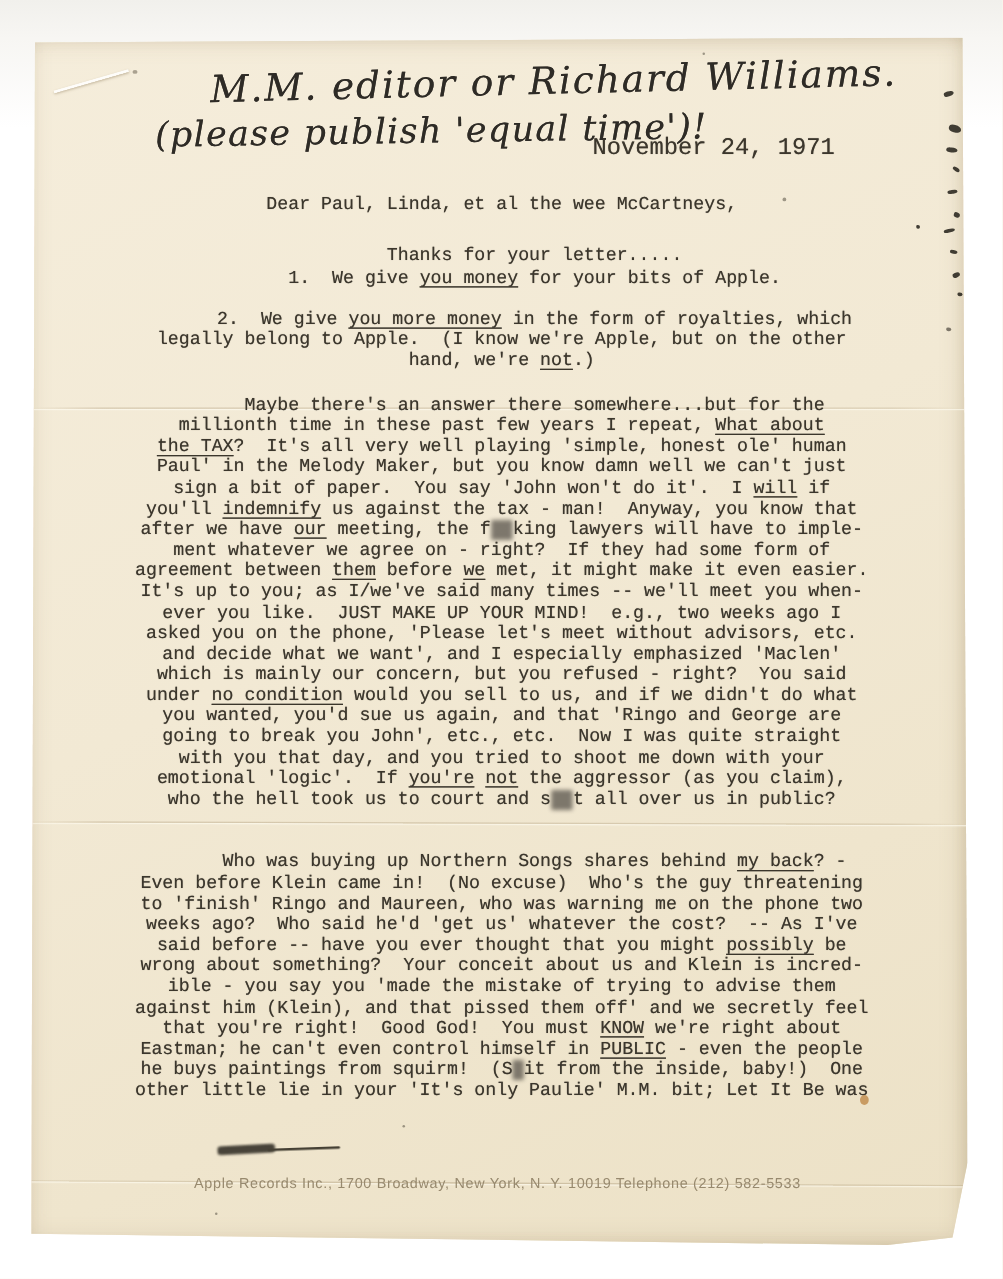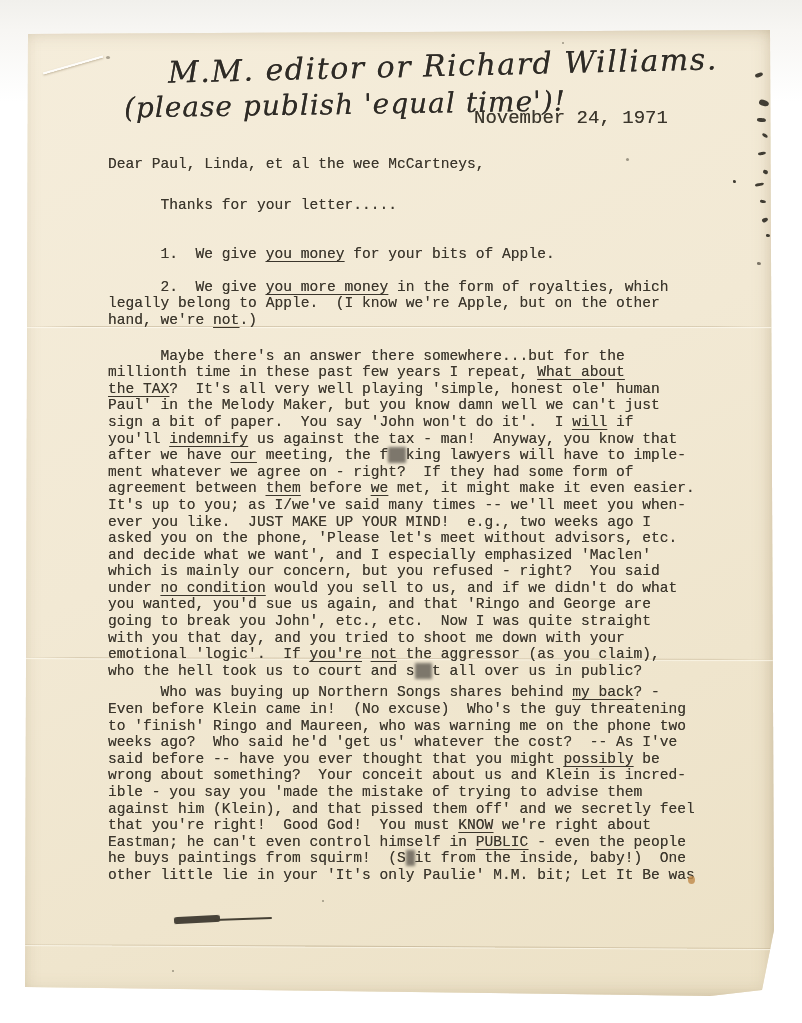--- a/index.html
+++ b/index.html
@@ -30,26 +30,26 @@
   
   .letter-body{
     position:absolute;left:86px;top:126px;
     font-family:"Liberation Mono", monospace;
     font-size:14.6px;line-height:16.6px;
     letter-spacing:0px;
     color:#3b362c;
     white-space:pre;
     text-shadow:0 0 0.6px rgba(59,54,44,0.65);
   }
-  .para{margin:0 0 17px 0;}
+  .para{margin:0 0 17px 0;text-align:center;}
   [data-name="paragraph-salutation"]{margin-bottom:24px;}
-  [data-name="paragraph-thanks"]{margin-bottom:33px;}
+  [data-name="paragraph-thanks"]{margin-bottom:2px;}
   [data-name="paragraph-item-1"]{margin-bottom:16px;font-family:Liberation Mono, monospace;}
   [data-name="paragraph-item-2"]{margin-bottom:19px;}
-  [data-name="paragraph-tax"]{margin-bottom:5px;}
+  [data-name="paragraph-tax"]{margin-bottom:34px;}
   [data-name="paragraph-northern-songs"]{margin-bottom:4px;}
   .u{
     text-decoration:underline;
     text-decoration-thickness:1.2px;
     text-underline-offset:2.5px;
   }
   .censor{
     background:#57524a;
     color:transparent;
     filter:blur(1.6px);
@@ -167,14 +167,15 @@
       <span class="speck" style="left:740px;top:188px;width:6px;height:4px;transform:rotate(-26deg);" data-name="ink-speck"></span>
       <span class="speck" style="left:744px;top:204px;width:4px;height:3px;" data-name="ink-speck"></span>
       <span class="speck" style="left:735px;top:232px;width:4px;height:3px;opacity:.6;" data-name="ink-speck"></span>
     </div>
 
     <span class="dot" style="left:604px;top:128px;width:3px;height:3px;" data-name="paper-dot"></span>
     <span class="dot" style="left:540px;top:12px;width:2px;height:2px;" data-name="paper-dot"></span>
     <span class="dot" style="left:300px;top:870px;width:2px;height:2px;" data-name="paper-dot"></span>
     <span class="dot" style="left:150px;top:940px;width:2px;height:2px;" data-name="paper-dot"></span>
 
+    <div class="footer-line" data-name="letterhead-footer">Apple Records Inc., 1700 Broadway, New York, N. Y. 10019 Telephone (212) 582-5533</div>
   </div>
 </div>
 
 </body></html>

